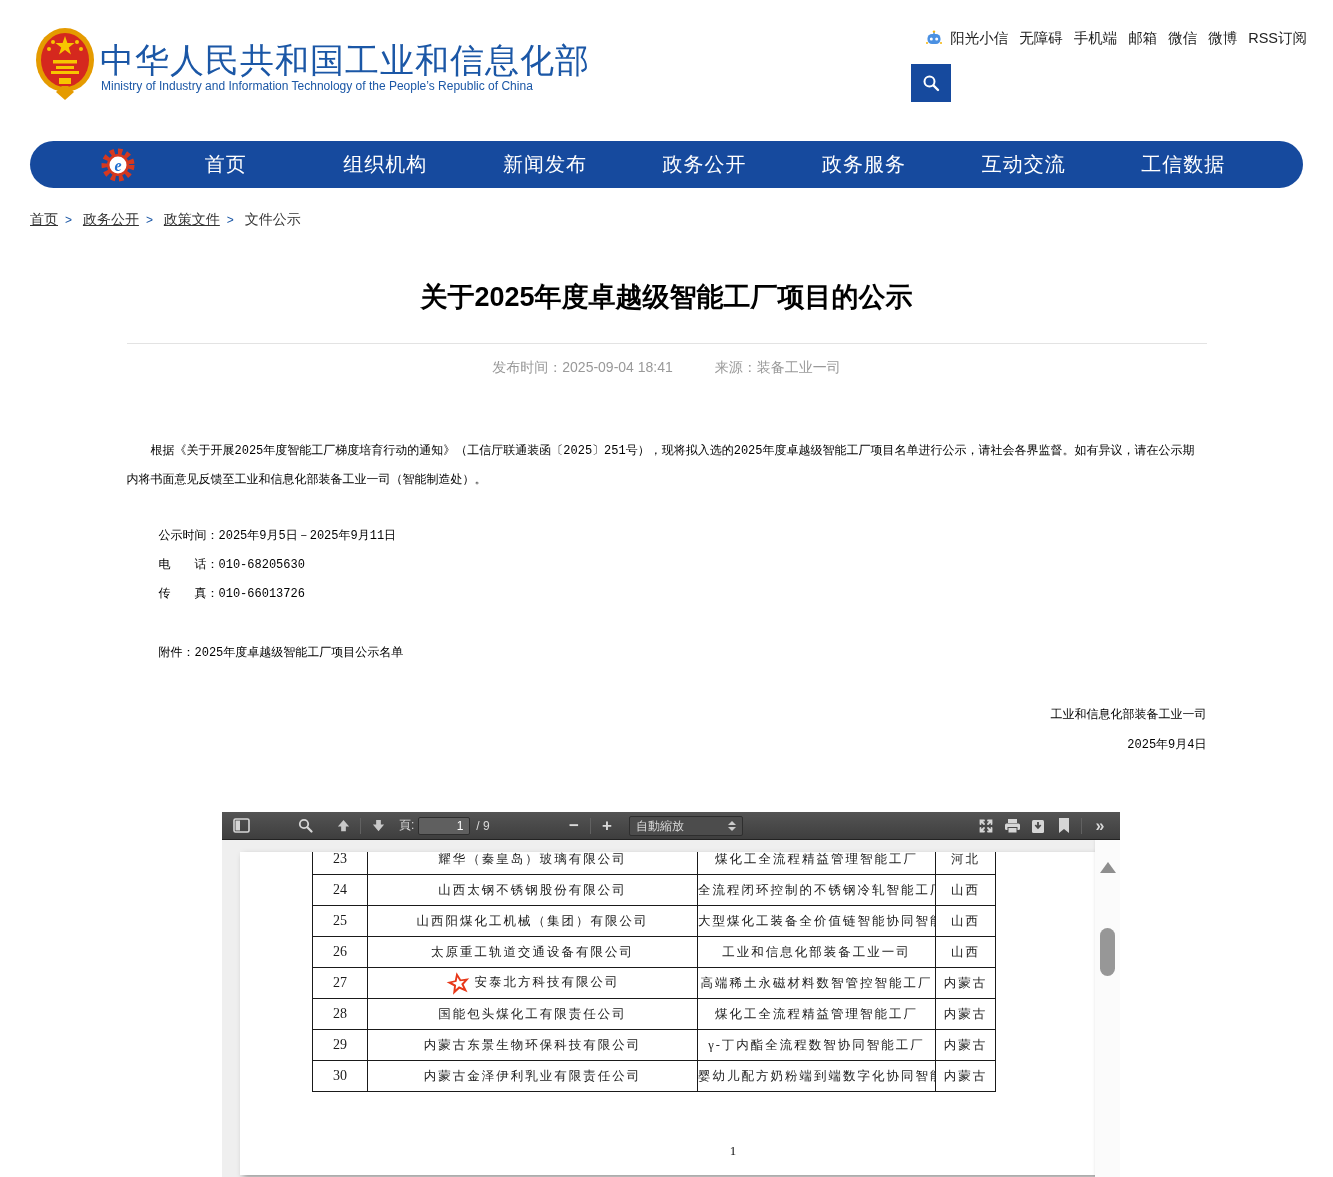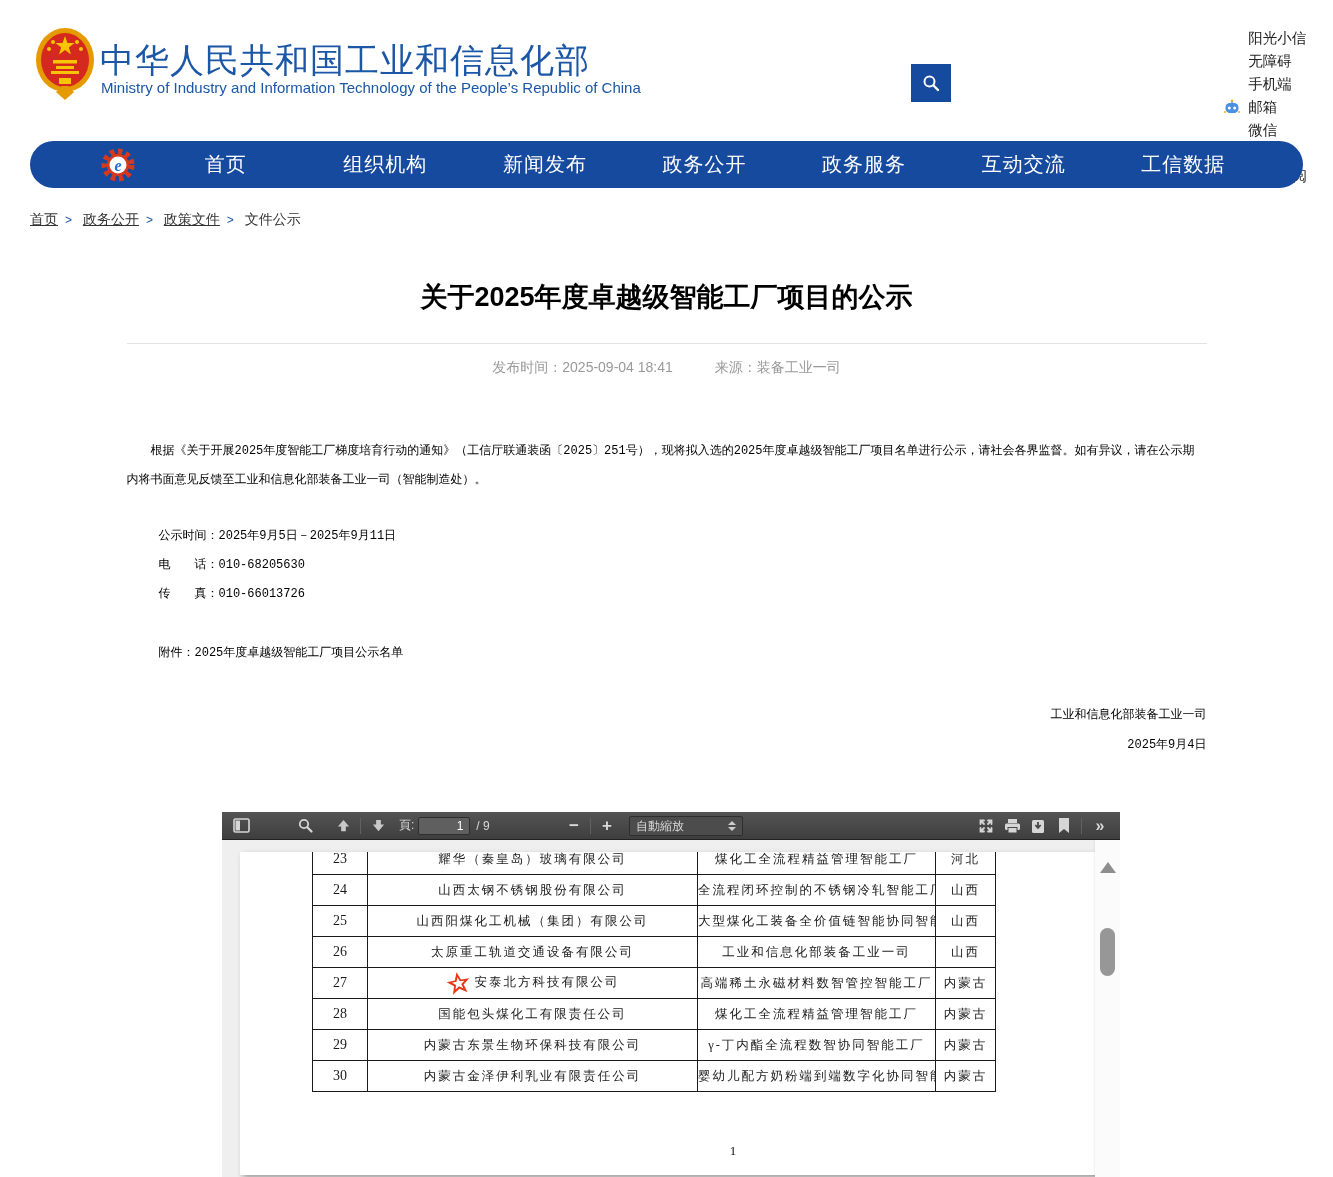--- a/index.html
+++ b/index.html
@@ -4,21 +4,21 @@
 <style>
   * { margin:0; padding:0; box-sizing:border-box; }
   html,body { width:1333px; height:1177px; background:#fff; overflow:hidden;
     font-family:"Liberation Sans","DejaVu Sans",sans-serif; }
 
   
   .header { position:relative; height:130px; background:#fff; }
   .emblem { position:absolute; left:34px; top:26px; width:62px; height:76px; }
   .site-title { position:absolute; left:100px; top:38px; font-size:34px; font-weight:normal;
     color:#1b57a6; letter-spacing:1px; }
-  .site-sub { position:absolute; left:101px; top:79px; font-size:15px; color:#1b57a6; }
+  .site-sub { position:absolute; left:101px; top:79px; font-size:12px; color:#1b57a6; }
   .top-links { position:absolute; top:29px; right:26px; display:flex; align-items:center;
     gap:17px; font-size:14.5px; color:#222; }
   .top-links .tlink { cursor:pointer; white-space:nowrap; }
   .robot-ico { width:18px; height:18px; margin-right:-10px; }
   .search-wrap { position:absolute; top:64px; right:26px; width:396px; height:38px; display:flex; }
   .search-input { flex:1; border:1px solid #c9c9c9; border-right:none; padding:0 12px;
     font-size:15px; color:#333; outline:none; }
   .search-input::placeholder { color:#999; }
   .search-btn { width:40px; height:38px; background:#164a9e; border:none; cursor:pointer;
     display:flex; align-items:center; justify-content:center; }
@@ -130,21 +130,21 @@
   <div class="top-links">
     <svg class="robot-ico" viewBox="0 0 18 18">
       <line x1="9" y1="1" x2="9" y2="4" stroke="#4a90e2" stroke-width="1.5"></line>
       <circle cx="9" cy="1.6" r="1.2" fill="#f5b50a"></circle>
       <rect x="2.5" y="4" width="13" height="10" rx="4.5" fill="#4a90e2"></rect>
       <circle cx="6.3" cy="9" r="1.5" fill="#fff"></circle>
         <circle cx="11.7" cy="9" r="1.5" fill="#fff"></circle>
       <circle cx="2" cy="13" r="1" fill="#f5b50a"></circle>
         <circle cx="16" cy="13" r="1" fill="#f5b50a"></circle>
     </svg>
-    <span style="display:flex;gap:4px;flex-direction:column;">
+    <span style="display:flex;gap:11px;">
 
     <span class="tlink">阳光小信</span>
         <span class="tlink">无障碍</span>
         <span class="tlink">手机端</span>
         <span class="tlink">邮箱</span>
         <span class="tlink">微信</span>
         <span class="tlink">微博</span>
         <span class="tlink">RSS订阅</span>
       </span>
   </div>

